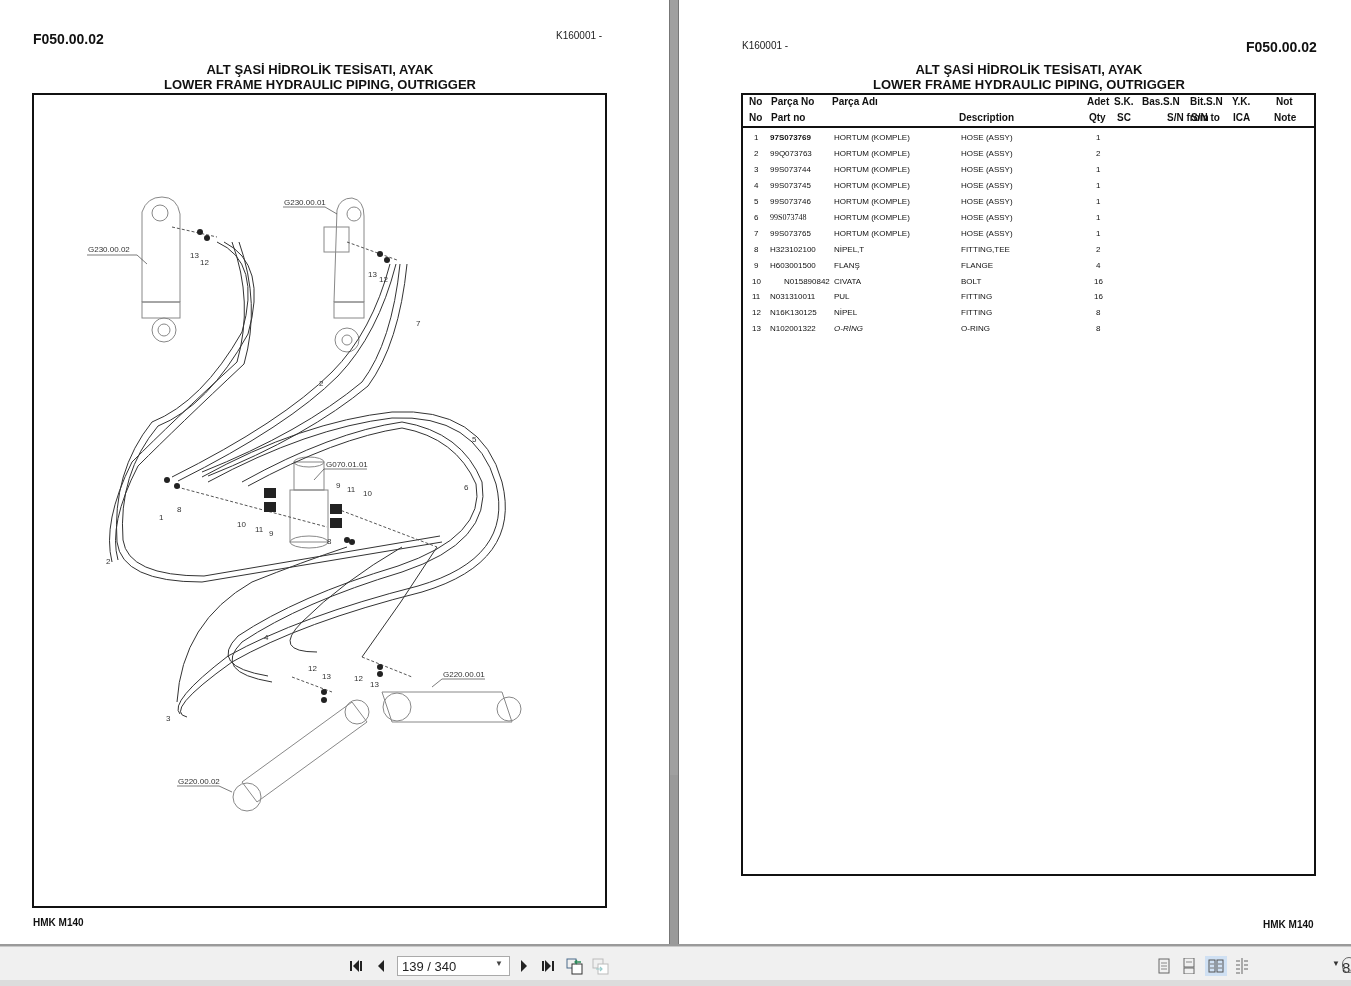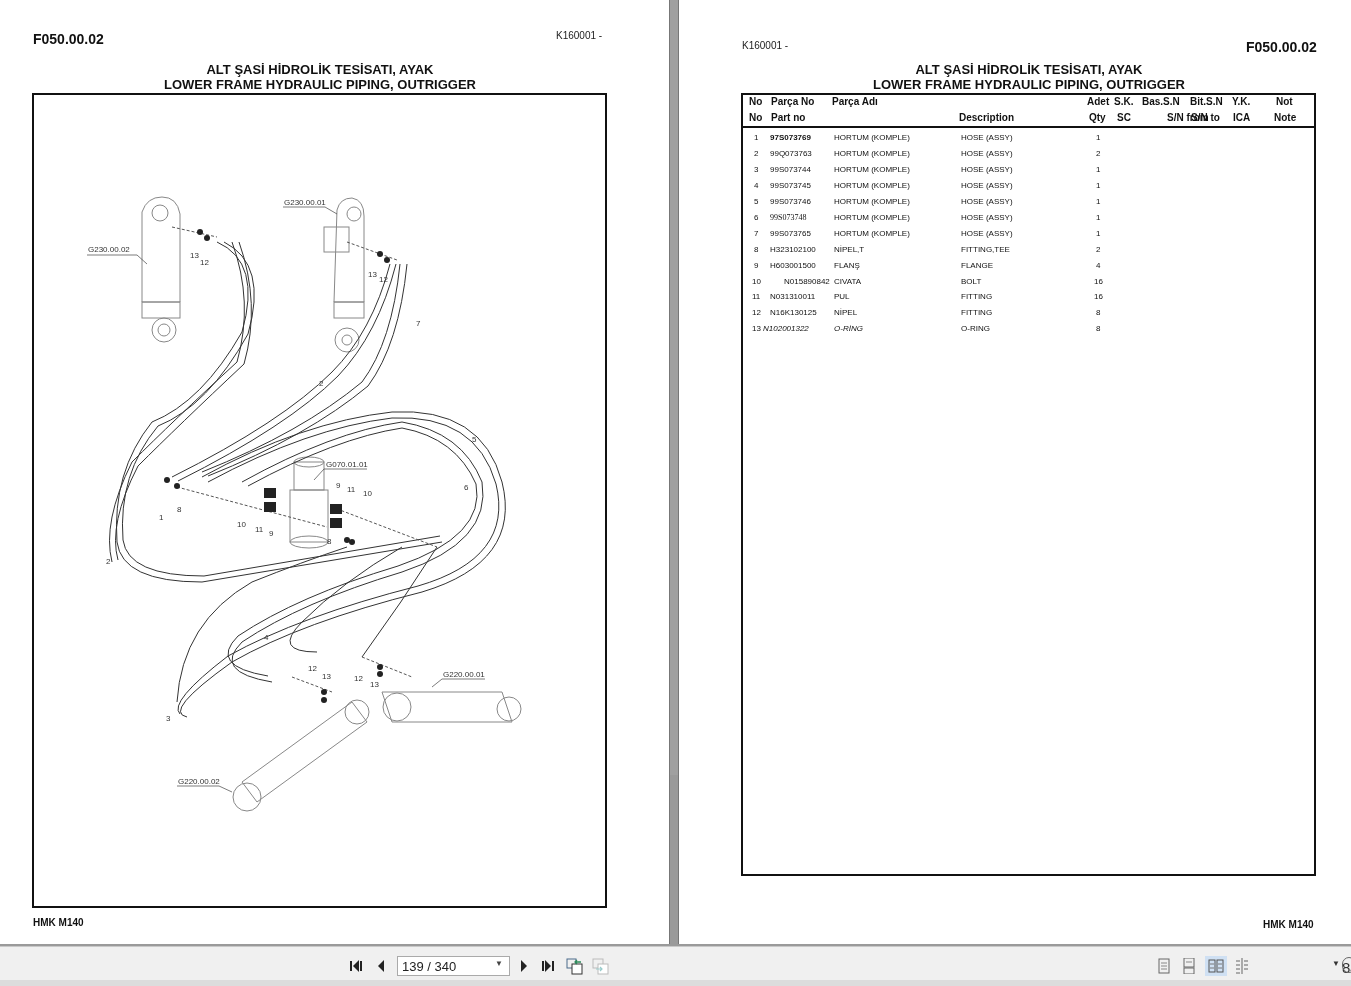--- a/index.html
+++ b/index.html
@@ -294,21 +294,21 @@
     </div>
     <div class="prow" style="top:210px;">
       <span style="left:9px;">12</span>
       <span style="left:27px;">N16K130125</span>
       <span style="left:91px;">NİPEL</span>
       <span style="left:218px;">FITTING</span>
       <span style="left:353px;">8</span>
     </div>
     <div class="prow" style="top:226px;">
       <span style="left:9px;">13</span>
-      <span style="left:20px;font-style:italic;">N102001322</span>
+      <span style="left:27px;">N102001322</span>
       <span style="left:91px;font-style:italic;">O-RİNG</span>
       <span style="left:218px;">O-RING</span>
       <span style="left:353px;">8</span>
     </div>
   </div>
 </div>
 
 <div class="toolbar">
   <div class="tb-btn" style="left:347px;">
     <svg width="16" height="14">

